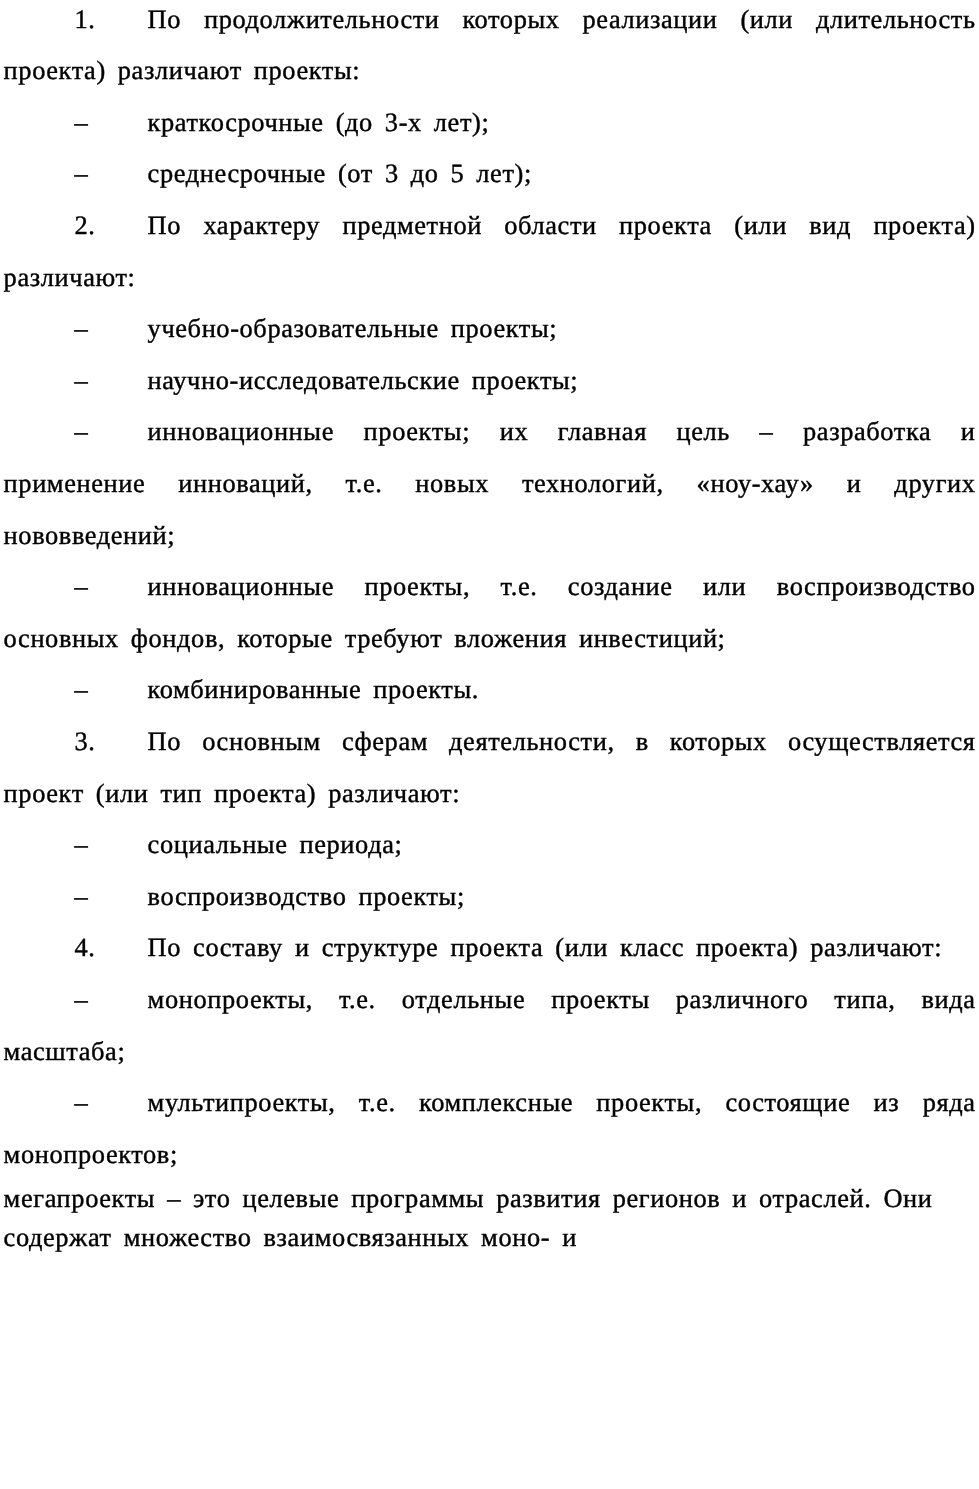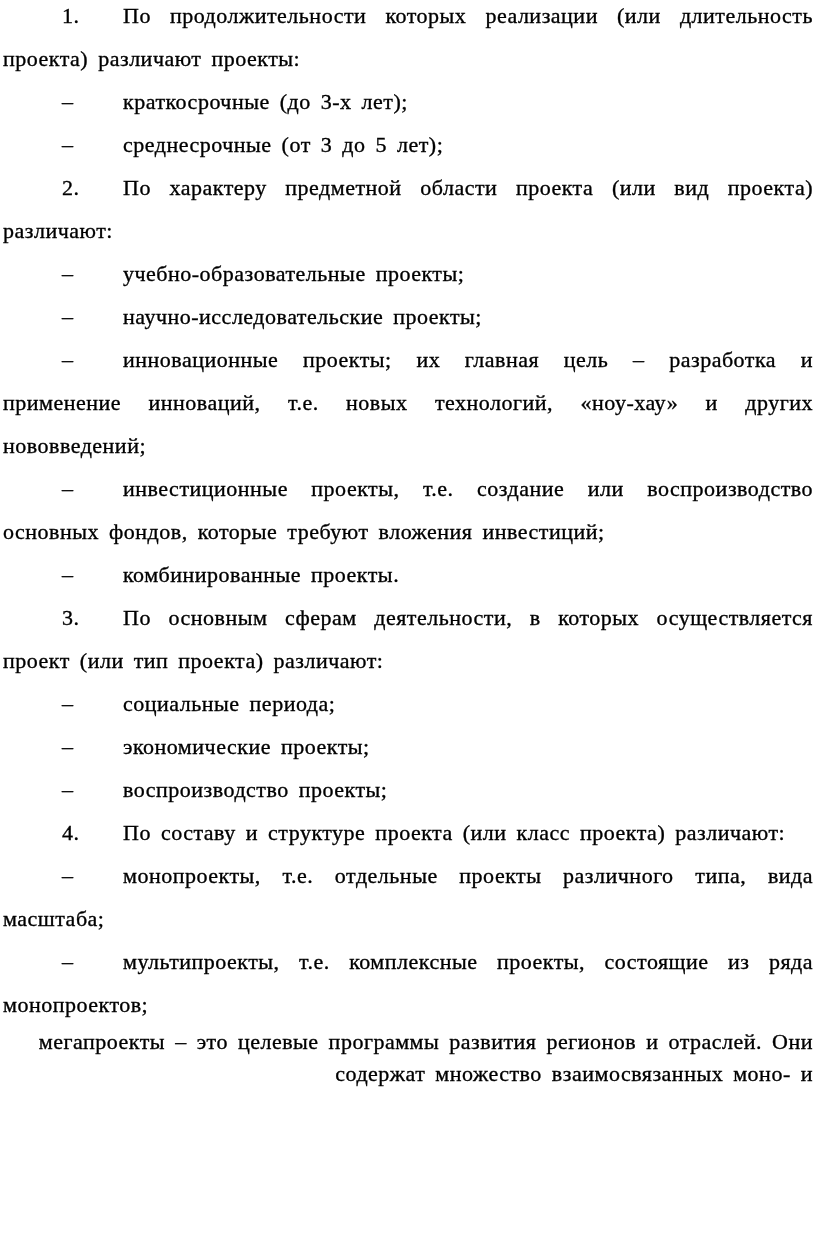--- a/index.html
+++ b/index.html
@@ -31,21 +31,21 @@
     text-indent: 59px;
     line-height: 43px;
   }
   .marker {
     display: inline-block;
     width: 61px;
     text-indent: 0;
     text-align: left;
   }
   .plain {
-    text-align: right;
+    text-align: left;
     text-indent: 0;
     line-height: 32px;
   }
 </style>
 </head>
 <body>
 
 <div class="doc">
 
   <p class="para"><span class="marker">1.</span><span>По продолжительности которых реализации (или длительность проекта) различают проекты:</span></p>
@@ -56,29 +56,28 @@
 
 
   <p class="para"><span class="marker">2.</span><span>По характеру предметной области проекта (или вид проекта) различают:</span></p>
 
   <p class="para"><span class="marker">–</span><span>учебно-образовательные проекты;</span></p>
 
   <p class="para"><span class="marker">–</span><span>научно-исследовательские проекты;</span></p>
 
   <p class="para"><span class="marker">–</span><span>инновационные проекты; их главная цель – разработка и применение инноваций, т.е. новых технологий, «ноу-хау» и других нововведений;</span></p>
 
-  <p class="para"><span class="marker">–</span><span>инвестиционные проекты, т.е. создание или воспроизводство основных фондов, которые требуют вложения инвестиций;</span></p>
+  <p class="para"><span class="marker">–</span><span>инновационные проекты, т.е. создание или воспроизводство основных фондов, которые требуют вложения инвестиций;</span></p>
 
   <p class="para"><span class="marker">–</span><span>комбинированные проекты.</span></p>
 
   <p class="para"><span class="marker">3.</span><span>По основным сферам деятельности, в которых осуществляется проект (или тип проекта) различают:</span></p>
 
   <p class="para"><span class="marker">–</span><span>социальные периода;</span></p>
 
-  <p class="para"><span class="marker">–</span><span>экономические проекты;</span></p>
 
   <p class="para"><span class="marker">–</span><span>воспроизводство проекты;</span></p>
 
 
 
   <p class="para"><span class="marker">4.</span><span>По составу и структуре проекта (или класс проекта) различают:</span></p>
 
   <p class="para"><span class="marker">–</span><span>монопроекты, т.е. отдельные проекты различного типа, вида масштаба;</span></p>
 
   <p class="para"><span class="marker">–</span><span>мультипроекты, т.е. комплексные проекты, состоящие из ряда монопроектов;</span></p>

